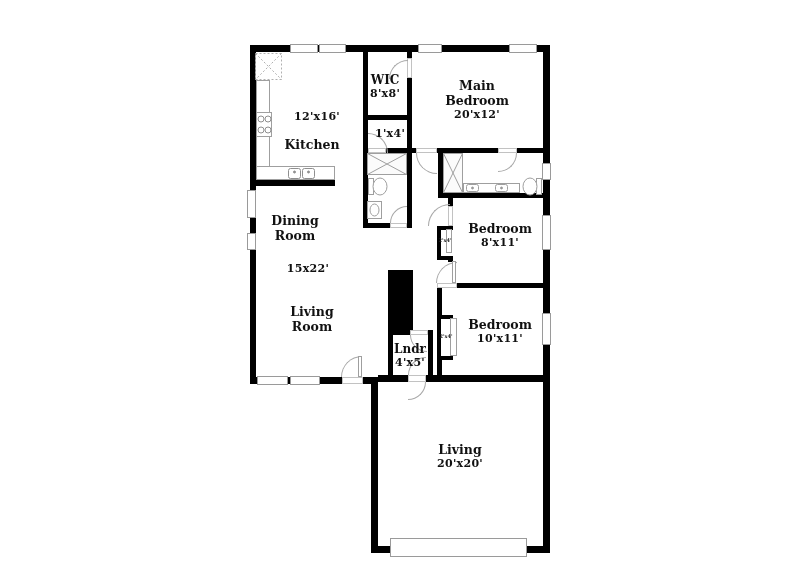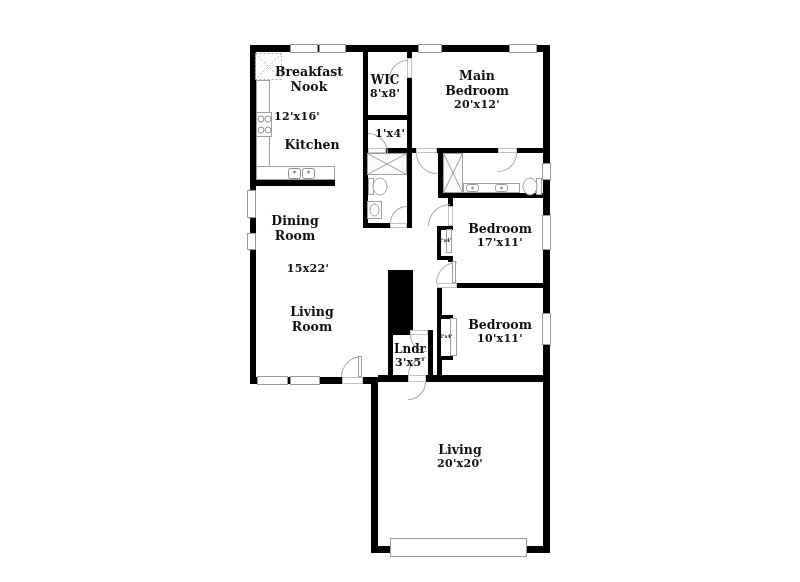--- a/index.html
+++ b/index.html
@@ -155,48 +155,44 @@
       <rect x="495.5" y="184.5" width="12" height="7" rx="2"></rect>
       <circle cx="472.5" cy="188" r="1" fill="#8f8f8f"></circle>
       <circle cx="501.5" cy="188" r="1" fill="#8f8f8f"></circle>
     </g>
     <g stroke="#9f9f9f" fill="#fff">
       <rect x="536.5" y="178.5" width="5" height="16"></rect>
       <ellipse cx="530" cy="186.5" rx="7" ry="8.5"></ellipse>
     </g>
   </svg>
 
-  <div class="lbl" style="left:309px;top:64px">
-    <span class="ln">Breakfast</span>
-    <span class="ln">Nook</span>
-  </div>
-  <div class="lbl" style="left:297px;top:110px">
+  <div class="lbl" style="left:317px;top:110px">
     <span class="dim">12'x16'</span>
   </div>
   <div class="lbl" style="left:312px;top:137px">
     <span class="ln">Kitchen</span>
   </div>
 
   <div class="lbl" style="left:385px;top:73px;font-size:12px">
     <span class="ln">WIC</span>
     <span class="dim">8'x8'</span>
   </div>
   <div class="lbl" style="left:390px;top:127px">
     <span class="dim">1'x4'</span>
   </div>
 
-  <div class="lbl" style="left:477px;top:68px">
+  <div class="lbl" style="left:477px;top:78px">
     <span class="ln">Main</span>
     <span class="ln">Bedroom</span>
     <span class="dim">20'x12'</span>
   </div>
 
   <div class="lbl" style="left:500px;top:221px">
     <span class="ln">Bedroom</span>
-    <span class="dim">17'x11'</span>
+    <span class="dim">8'x11'</span>
   </div>
 
   <div class="lbl" style="left:500px;top:317px">
     <span class="ln">Bedroom</span>
     <span class="dim">10'x11'</span>
   </div>
 
   <div class="lbl" style="left:295px;top:213px">
     <span class="ln">Dining</span>
     <span class="ln">Room</span>
@@ -204,21 +200,21 @@
   <div class="lbl" style="left:308px;top:262px">
     <span class="dim">15x22'</span>
   </div>
   <div class="lbl" style="left:312px;top:304px">
     <span class="ln">Living</span>
     <span class="ln">Room</span>
   </div>
 
   <div class="lbl" style="left:410px;top:342px;font-size:12px">
     <span class="ln">Lndr</span>
-    <span class="dim">3'x5'</span>
+    <span class="dim">4'x5'</span>
   </div>
 
   <div class="lbl" style="left:460px;top:442px">
     <span class="ln">Living</span>
     <span class="dim">20'x20'</span>
   </div>
 
   <div class="tiny" style="left:445px;top:237px">
     <span>2'x4'</span>
   </div>

